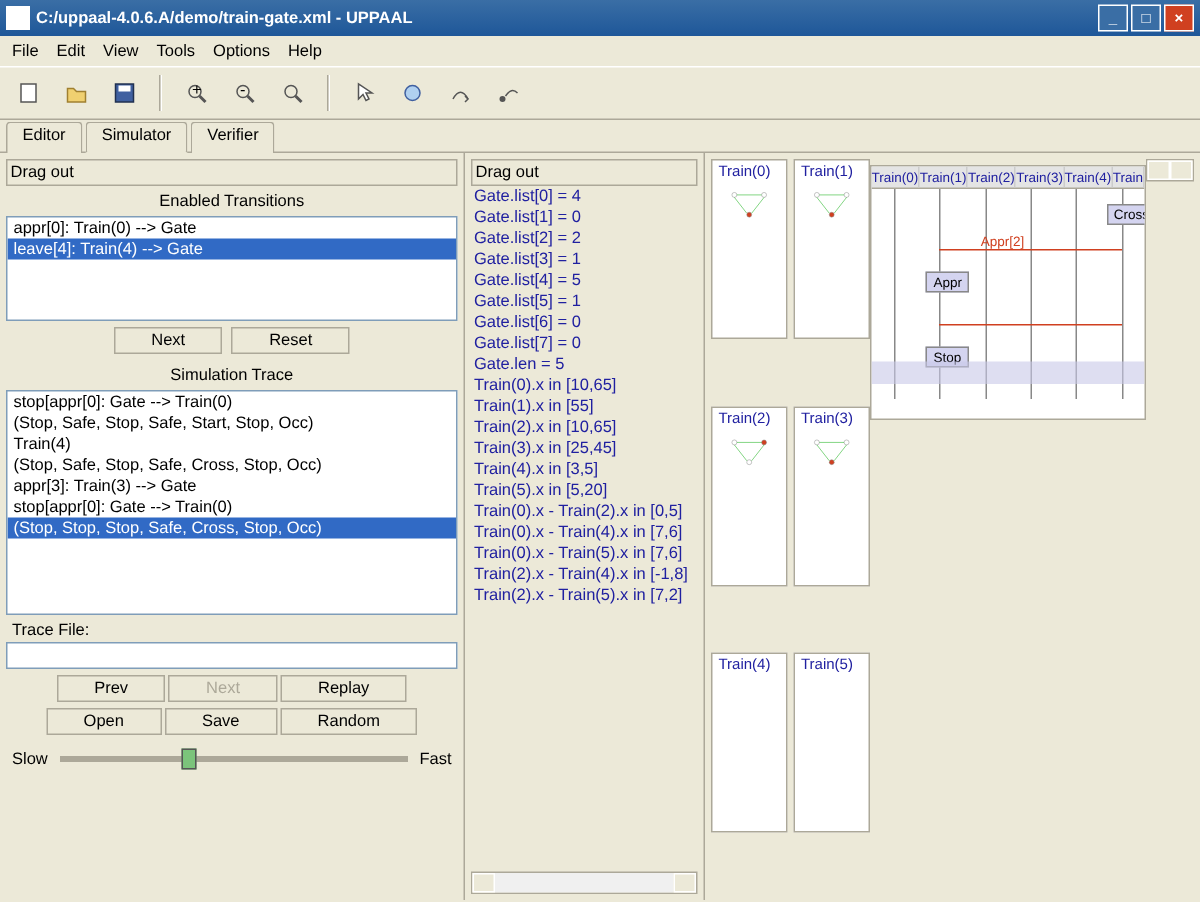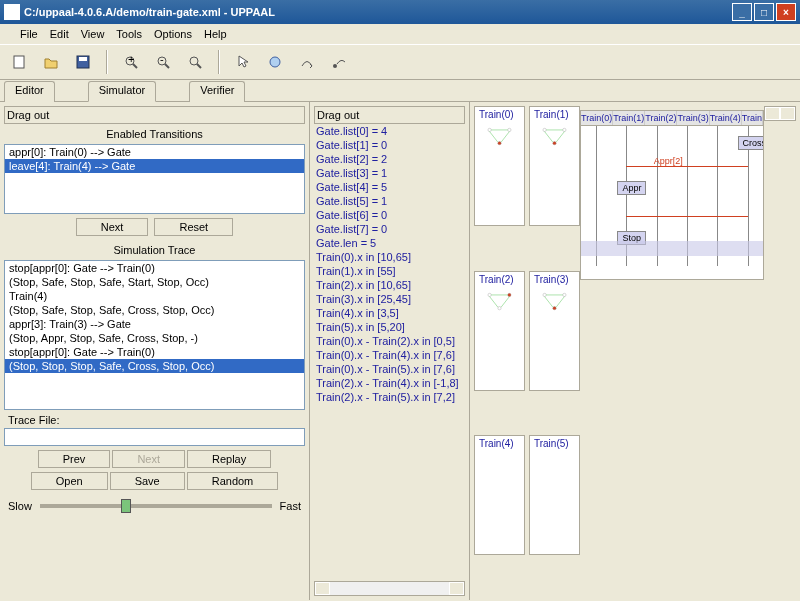--- a/index.html
+++ b/index.html
@@ -3,26 +3,26 @@
 <meta charset="utf-8">
 <style>
 * { box-sizing: border-box; margin: 0; padding: 0; font-family: Tahoma, sans-serif; font-size: 11px; }
 body { background: #ece9d8; width: 800px; height: 601px; overflow: hidden; }
 .titlebar { background: linear-gradient(to bottom, #3a6ea5, #1e5799); height: 24px; display: flex; align-items: center; padding: 0 4px; color: white; }
 .title-icon { width: 16px; height: 16px; background: #fff; margin-right: 4px; }
 .title-text { flex: 1; font-weight: bold; }
 .win-btns { display: flex; gap: 2px; }
 .win-btn { width: 20px; height: 18px; background: #3a6ea5; border: 1px solid #fff; display: flex; align-items: center; justify-content: center; color: white; font-weight: bold; font-size: 10px; }
 .win-btn.close { background: #d04020; }
-.menubar { background: #ece9d8; height: 20px; display: flex; align-items: center; padding: 0 20px; gap: 12px; }
+.menubar { background: #ece9d8; height: 20px; display: flex; align-items: center; padding: 0 8px; gap: 12px; }
 .menu-item { cursor: default; }
 .toolbar { background: #ece9d8; height: 36px; display: flex; align-items: center; padding: 0 6px; gap: 6px; border-top: 1px solid #fff; border-bottom: 1px solid #aca899; }
 .tool-btn { width: 26px; height: 26px; border: 1px solid #ece9d8; display: flex; align-items: center; justify-content: center; }
 .sep { width: 2px; height: 24px; border-left: 1px solid #aca899; border-right: 1px solid #fff; margin: 0 4px; }
-.tabs { display: flex; height: 22px; padding: 0 4px; border-bottom: 1px solid #aca899; gap: 31px; }
+.tabs { display: flex; height: 22px; padding: 0 4px; border-bottom: 1px solid #aca899; }
 .tab { padding: 2px 10px; border: 1px solid #aca899; border-bottom: none; background: #ece9d8; margin-right: 2px; border-radius: 3px 3px 0 0; position: relative; top: 1px; }
 .tab.active { background: #ece9d8; border-bottom: 1px solid #ece9d8; z-index: 1; }
 .main { display: flex; height: 498px; background: #ece9d8; }
 .col1 { width: 310px; padding: 4px; display: flex; flex-direction: column; border-right: 1px solid #aca899; }
 .col2 { width: 160px; padding: 4px; display: flex; flex-direction: column; border-right: 1px solid #aca899; }
 .col3 { flex: 1; padding: 4px; display: flex; flex-direction: row; }
 .panel-header { background: #ece9d8; border: 1px solid #aca899; text-align: left; padding: 2px; font-weight: normal; }
 .section-title { text-align: center; padding: 4px; }
 .listbox { background: #fff; border: 1px solid #7f9db9; overflow-y: auto; }
 .listbox-item { padding: 1px 4px; white-space: nowrap; }
@@ -156,21 +156,20 @@
       <div class="btn">Next</div>
       <div class="btn">Reset</div>
     </div>
     <div class="section-title">Simulation Trace</div>
     <div class="listbox" style="height:150px">
       <div class="listbox-item">stop[appr[0]: Gate --&gt; Train(0)</div>
       <div class="listbox-item">(Stop, Safe, Stop, Safe, Start, Stop, Occ)</div>
       <div class="listbox-item">Train(4)</div>
       <div class="listbox-item">(Stop, Safe, Stop, Safe, Cross, Stop, Occ)</div>
       <div class="listbox-item">appr[3]: Train(3) --&gt; Gate</div>
-      <div class="listbox-item">(Stop, Appr, Stop, Safe, Cross, Stop, -)</div>
       <div class="listbox-item">stop[appr[0]: Gate --&gt; Train(0)</div>
       <div class="listbox-item sel">(Stop, Stop, Stop, Safe, Cross, Stop, Occ)</div>
     </div>
     <div style="padding:4px 0 2px 4px">Trace File:</div>
     <input class="trace-input" style="">
     <div class="btn-row" style="gap:2px">
       <div class="btn">Prev</div>
       <div class="btn disabled">Next</div>
       <div class="btn">Replay</div>
     </div>

